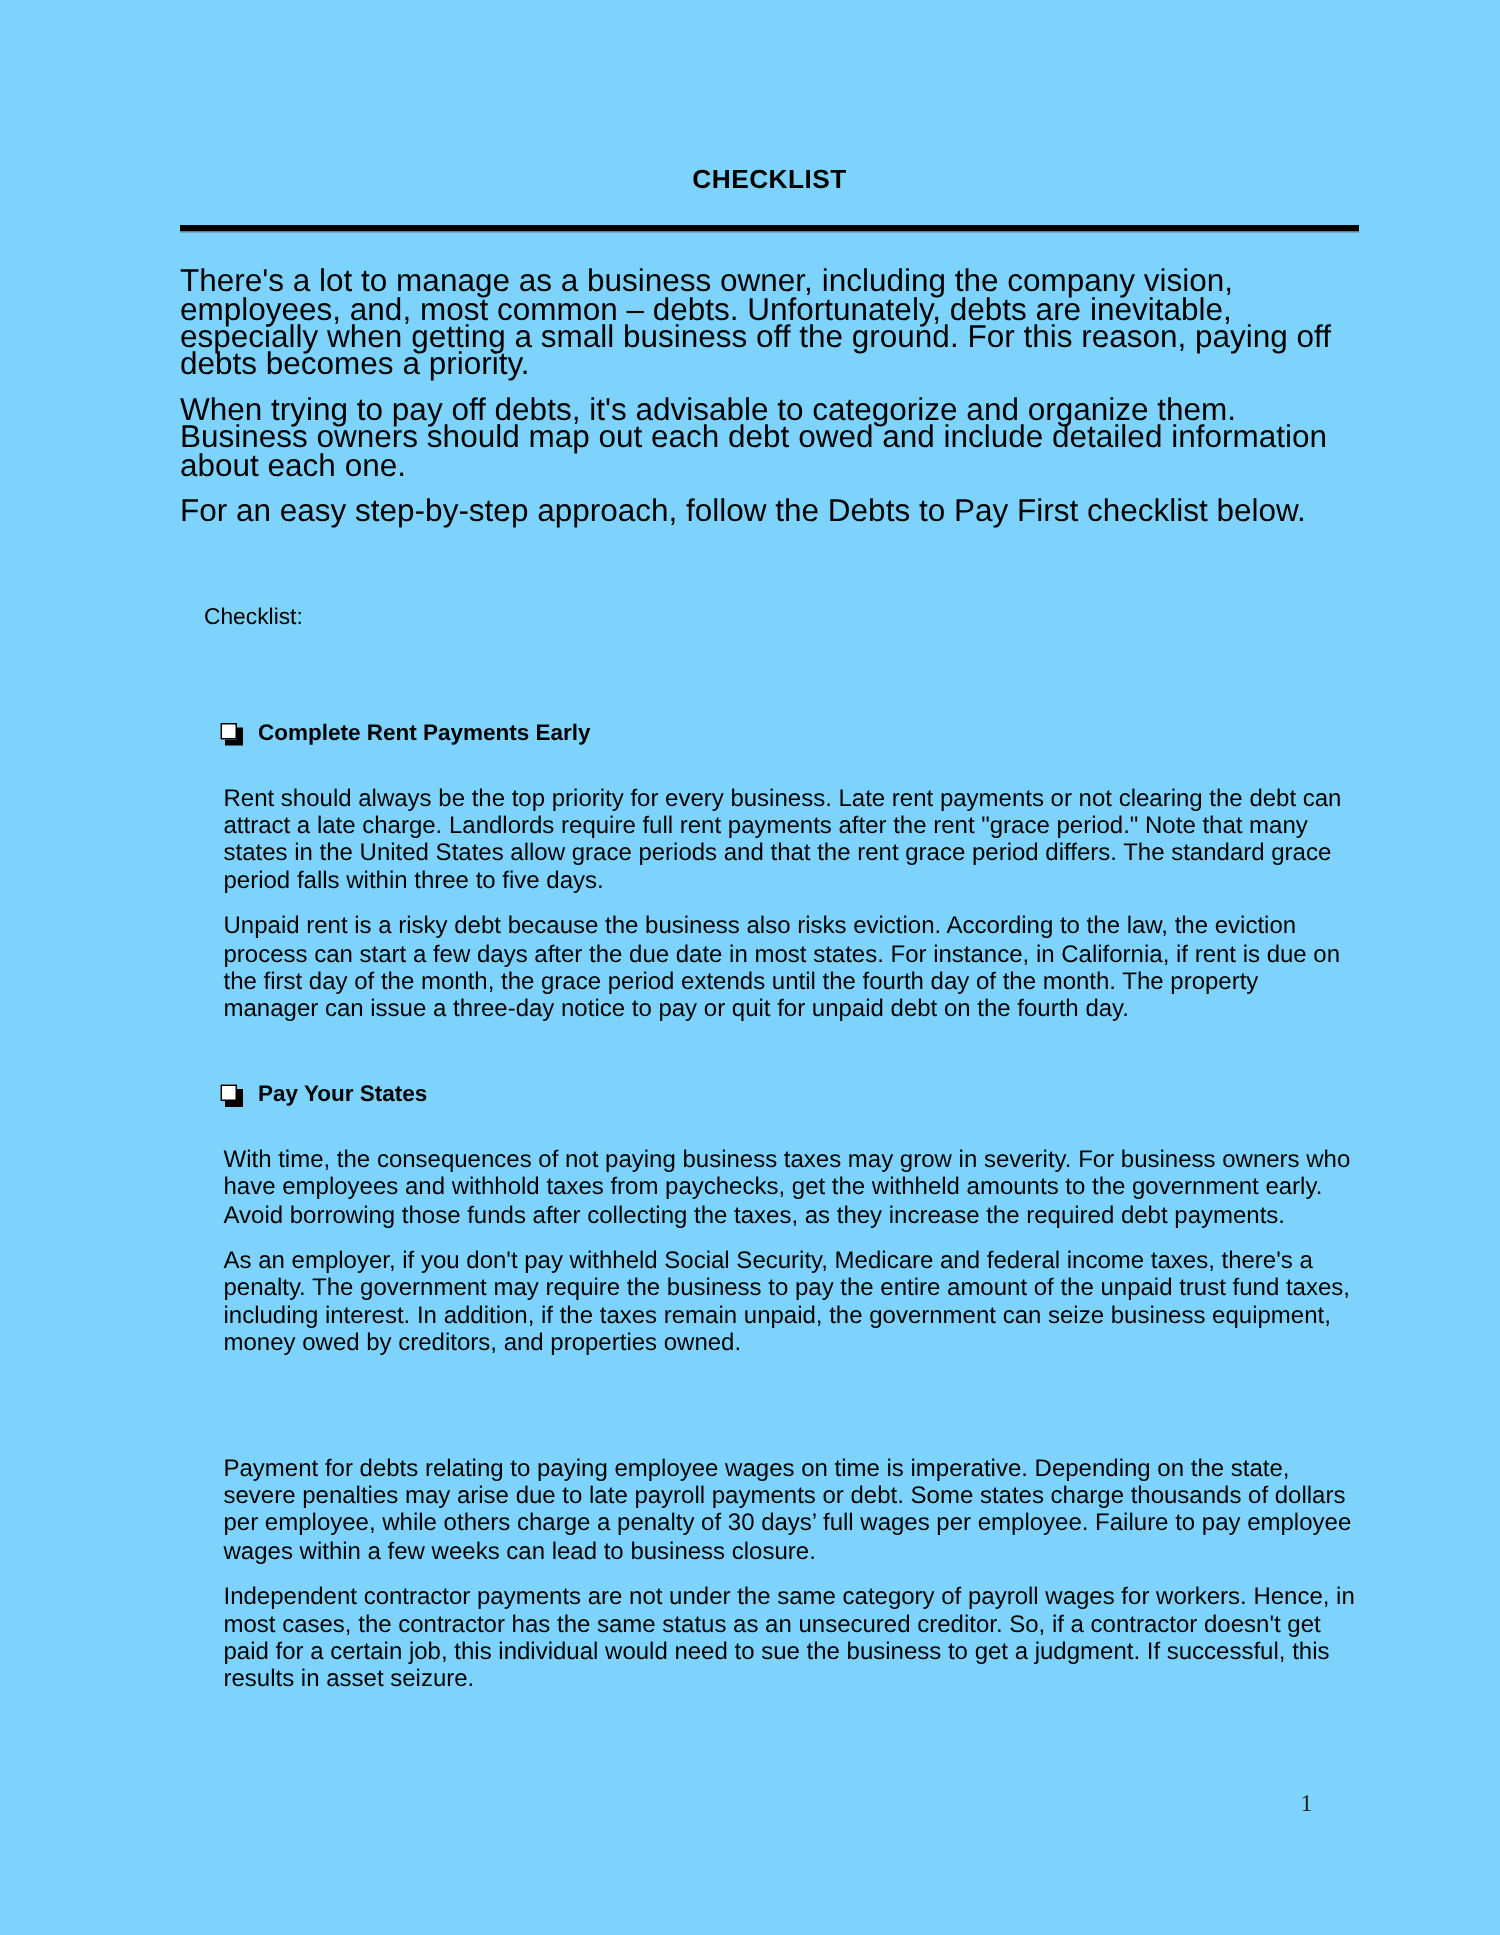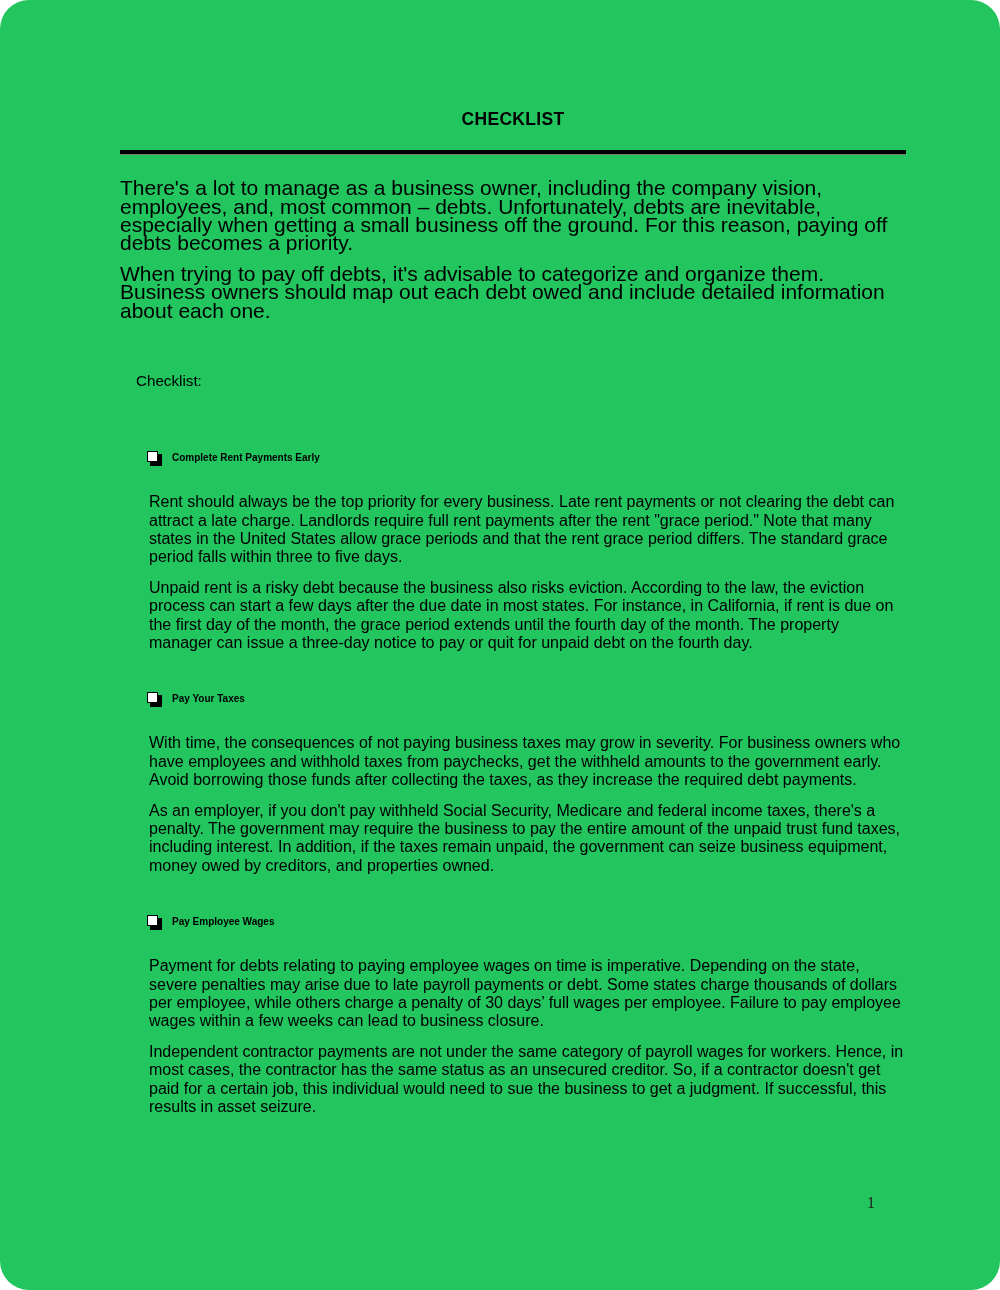--- a/index.html
+++ b/index.html
@@ -9,24 +9,23 @@
     background: #ffffff;
   }
   body {
     font-family: "Liberation Sans", sans-serif;
     color: #000000;
   }
   .page {
     position: relative;
     width: 1000px;
     height: 1290px;
-    background: #22c55e;
+    background: #7dd3fc;
     overflow: hidden;
     box-sizing: border-box;
-    border-radius: 29px;
   }
   .content {
     position: absolute;
     left: 120px;
     top: 0;
     width: 786px;
   }
 
   
   .doc-title {
@@ -115,21 +114,21 @@
   .checkbox .shadow {
     position: absolute;
     left: 3px;
     top: 3px;
     width: 12px;
     height: 12px;
     background: #000000;
     z-index: 1;
   }
   .section-title {
-    font-size: 10px;
+    font-size: 15px;
     font-weight: bold;
     line-height: 17px;
   }
   .section-body {
     margin-left: 29px;
     padding-top: 27px;
   }
   .section-body p {
     font-size: 16px;
     line-height: 18.4px;
@@ -155,20 +154,21 @@
 
 <div class="page">
   <div class="content">
 
     <h1 class="doc-title">CHECKLIST</h1>
     <div class="title-rule"></div>
 
     <div class="intro">
       <p class="first">There's a lot to manage as a business owner, including the company vision, employees, and, most common – debts. Unfortunately, debts are inevitable, especially when getting a small business off the ground. For this reason, paying off debts becomes a priority.</p>
       <p>When trying to pay off debts, it's advisable to categorize and organize them. Business owners should map out each debt owed and include detailed information about each one.</p>
+      <p>For an easy step-by-step approach, follow the Debts to Pay First checklist below.</p>
     </div>
 
     <div class="checklist-label">Checklist:</div>
 
     <div class="sections">
 
       <div class="section">
         <div class="section-head">
           <span class="checkbox">
             <span class="shadow"></span>
@@ -181,36 +181,29 @@
           <p>Unpaid rent is a risky debt because the business also risks eviction. According to the law, the eviction process can start a few days after the due date in most states. For instance, in California, if rent is due on the first day of the month, the grace period extends until the fourth day of the month. The property manager can issue a three-day notice to pay or quit for unpaid debt on the fourth day.</p>
         </div>
       </div>
 
       <div class="section">
         <div class="section-head">
           <span class="checkbox">
             <span class="shadow"></span>
             <span class="sq"></span>
           </span>
-          <span class="section-title">Pay Your Taxes</span>
+          <span class="section-title">Pay Your States</span>
         </div>
         <div class="section-body">
           <p>With time, the consequences of not paying business taxes may grow in severity. For business owners who have employees and withhold taxes from paychecks, get the withheld amounts to the government early. Avoid borrowing those funds after collecting the taxes, as they increase the required debt payments.</p>
           <p>As an employer, if you don't pay withheld Social Security, Medicare and federal income taxes, there's a penalty. The government may require the business to pay the entire amount of the unpaid trust fund taxes, including interest. In addition, if the taxes remain unpaid, the government can seize business equipment, money owed by creditors, and properties owned.</p>
         </div>
       </div>
 
       <div class="section">
-        <div class="section-head">
-          <span class="checkbox">
-            <span class="shadow"></span>
-            <span class="sq"></span>
-          </span>
-          <span class="section-title">Pay Employee Wages</span>
-        </div>
         <div class="section-body">
           <p>Payment for debts relating to paying employee wages on time is imperative. Depending on the state, severe penalties may arise due to late payroll payments or debt. Some states charge thousands of dollars per employee, while others charge a penalty of 30 days’ full wages per employee. Failure to pay employee wages within a few weeks can lead to business closure.</p>
           <p>Independent contractor payments are not under the same category of payroll wages for workers. Hence, in most cases, the contractor has the same status as an unsecured creditor. So, if a contractor doesn't get paid for a certain job, this individual would need to sue the business to get a judgment. If successful, this results in asset seizure.</p>
         </div>
       </div>
 
     </div>
   </div>
 
   <div class="page-number">1</div>

